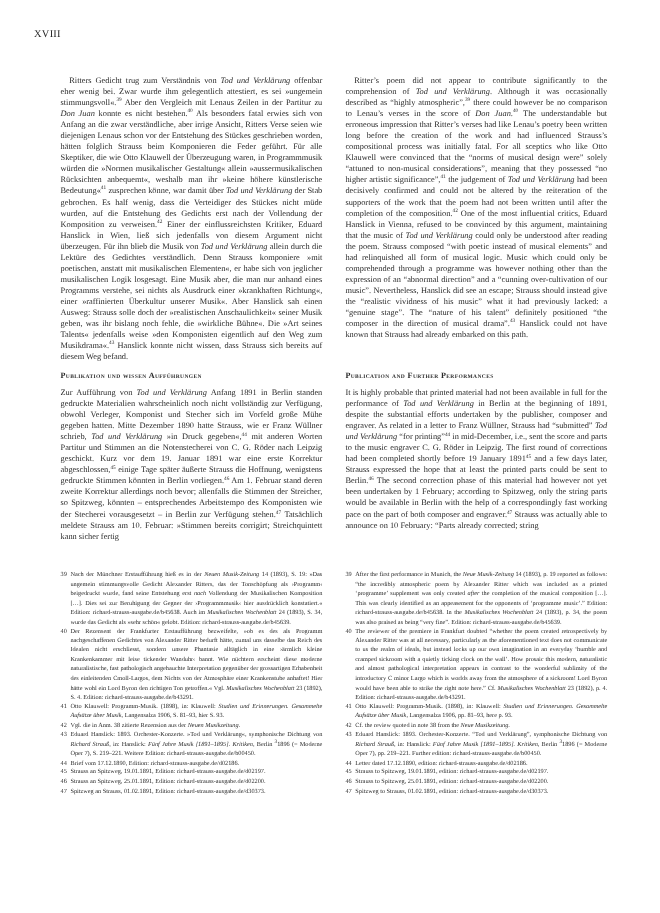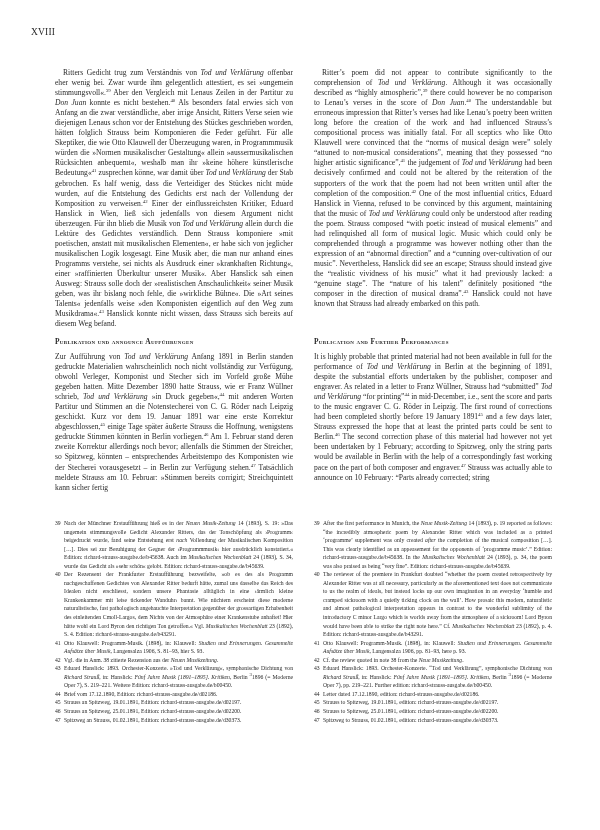--- a/index.html
+++ b/index.html
@@ -33,21 +33,21 @@
 <div class="page-number">XVIII</div>
 
 <section class="col col-de body1">
   <p class="para indent">Ritters Gedicht trug zum Verständnis von <i>Tod und Verklärung</i> offenbar eher wenig bei. Zwar wurde ihm gelegentlich attestiert, es sei »ungemein stimmungsvoll«.<sup>39</sup> Aber den Vergleich mit Lenaus Zeilen in der Partitur zu <i>Don Juan</i> konnte es nicht bestehen.<sup>40</sup> Als besonders fatal erwies sich von Anfang an die zwar verständliche, aber irrige Ansicht, Ritters Verse seien wie diejenigen Lenaus schon vor der Entstehung des Stückes geschrieben worden, hätten folglich Strauss beim Komponieren die Feder geführt. Für alle Skeptiker, die wie Otto Klauwell der Überzeugung waren, in Programmmusik würden die »Normen musikalischer Gestaltung« allein »aussermusikalischen Rücksichten anbequemt«, weshalb man ihr »keine höhere künstlerische Bedeutung«<sup>41</sup> zusprechen könne, war damit über <i>Tod und Verklärung</i> der Stab gebrochen. Es half wenig, dass die Verteidiger des Stückes nicht müde wurden, auf die Entstehung des Gedichts erst nach der Vollendung der Komposition zu verweisen.<sup>42</sup> Einer der einflussreichsten Kritiker, Eduard Hanslick in Wien, ließ sich jedenfalls von diesem Argument nicht überzeugen. Für ihn blieb die Musik von <i>Tod und Verklärung</i> allein durch die Lektüre des Gedichtes verständlich. Denn Strauss komponiere »mit poetischen, anstatt mit musikalischen Elementen«, er habe sich von jeglicher musikalischen Logik losgesagt. Eine Musik aber, die man nur anhand eines Programms verstehe, sei nichts als Ausdruck einer »krankhaften Richtung«, einer »raffinierten Überkultur unserer Musik«. Aber Hanslick sah einen Ausweg: Strauss solle doch der »realistischen Anschaulichkeit« seiner Musik geben, was ihr bislang noch fehle, die »wirkliche Bühne«. Die »Art seines Talents« jedenfalls weise »den Komponisten eigentlich auf den Weg zum Musikdrama«.<sup>43</sup> Hanslick konnte nicht wissen, dass Strauss sich bereits auf diesem Weg befand.</p>
 </section>
 
 <section class="col col-en body1">
   <p class="para indent">Ritter’s poem did not appear to contribute significantly to the comprehension of <i>Tod und Verklärung</i>. Although it was occasionally described as “highly atmospheric”,<sup>39</sup> there could however be no comparison to Lenau’s verses in the score of <i>Don Juan</i>.<sup>40</sup> The understandable but erroneous impression that Ritter’s verses had like Lenau’s poetry been written long before the creation of the work and had influenced Strauss’s compositional process was initially fatal. For all sceptics who like Otto Klauwell were convinced that the “norms of musical design were” solely “attuned to non-musical considerations”, meaning that they possessed “no higher artistic significance”,<sup>41</sup> the judgement of <i>Tod und Verklärung</i> had been decisively confirmed and could not be altered by the reiteration of the supporters of the work that the poem had not been written until after the completion of the composition.<sup>42</sup> One of the most influential critics, Eduard Hanslick in Vienna, refused to be convinced by this argument, maintaining that the music of <i>Tod und Verklärung</i> could only be understood after reading the poem. Strauss composed “with poetic instead of musical elements” and had relinquished all form of musical logic. Music which could only be comprehended through a programme was however nothing other than the expression of an “abnormal direction” and a “cunning over-cultivation of our music”. Nevertheless, Hanslick did see an escape; Strauss should instead give the “realistic vividness of his music” what it had previously lacked: a “genuine stage”. The “nature of his talent” definitely positioned “the composer in the direction of musical drama”.<sup>43</sup> Hanslick could not have known that Strauss had already embarked on this path.</p>
 </section>
 
-<h2 class="heading de">Publikation und announce Aufführungen</h2>
+<h2 class="heading de">Publikation und wissen Aufführungen</h2>
 <h2 class="heading en">Publication and Further Performances</h2>
 
 <section class="col col-de body2">
   <p class="para">Zur Aufführung von <i>Tod und Verklärung</i> Anfang 1891 in Berlin standen gedruckte Materialien wahrscheinlich noch nicht vollständig zur Verfügung, obwohl Verleger, Komponist und Stecher sich im Vorfeld große Mühe gegeben hatten. Mitte Dezember 1890 hatte Strauss, wie er Franz Wüllner schrieb, <i>Tod und Verklärung</i> »in Druck gegeben«,<sup>44</sup> mit anderen Worten Partitur und Stimmen an die Notenstecherei von C. G. Röder nach Leipzig geschickt. Kurz vor dem 19. Januar 1891 war eine erste Korrektur abgeschlossen,<sup>45</sup> einige Tage später äußerte Strauss die Hoffnung, wenigstens gedruckte Stimmen könnten in Berlin vorliegen.<sup>46</sup> Am 1. Februar stand deren zweite Korrektur allerdings noch bevor; allenfalls die Stimmen der Streicher, so Spitzweg, könnten – entsprechendes Arbeitstempo des Komponisten wie der Stecherei vorausgesetzt – in Berlin zur Verfügung stehen.<sup>47</sup> Tatsächlich meldete Strauss am 10. Februar: »Stimmen bereits corrigirt; Streichquintett kann sicher fertig</p>
 </section>
 
 <section class="col col-en body2">
   <p class="para">It is highly probable that printed material had not been available in full for the performance of <i>Tod und Verklärung</i> in Berlin at the beginning of 1891, despite the substantial efforts undertaken by the publisher, composer and engraver. As related in a letter to Franz Wüllner, Strauss had “submitted” <i>Tod und Verklärung</i> “for printing”<sup>44</sup> in mid-December, i.e., sent the score and parts to the music engraver C. G. Röder in Leipzig. The first round of corrections had been completed shortly before 19 January 1891<sup>45</sup> and a few days later, Strauss expressed the hope that at least the printed parts could be sent to Berlin.<sup>46</sup> The second correction phase of this material had however not yet been undertaken by 1 February; according to Spitzweg, only the string parts would be available in Berlin with the help of a correspondingly fast working pace on the part of both composer and engraver.<sup>47</sup> Strauss was actually able to announce on 10 February: “Parts already corrected; string</p>
 </section>
 

